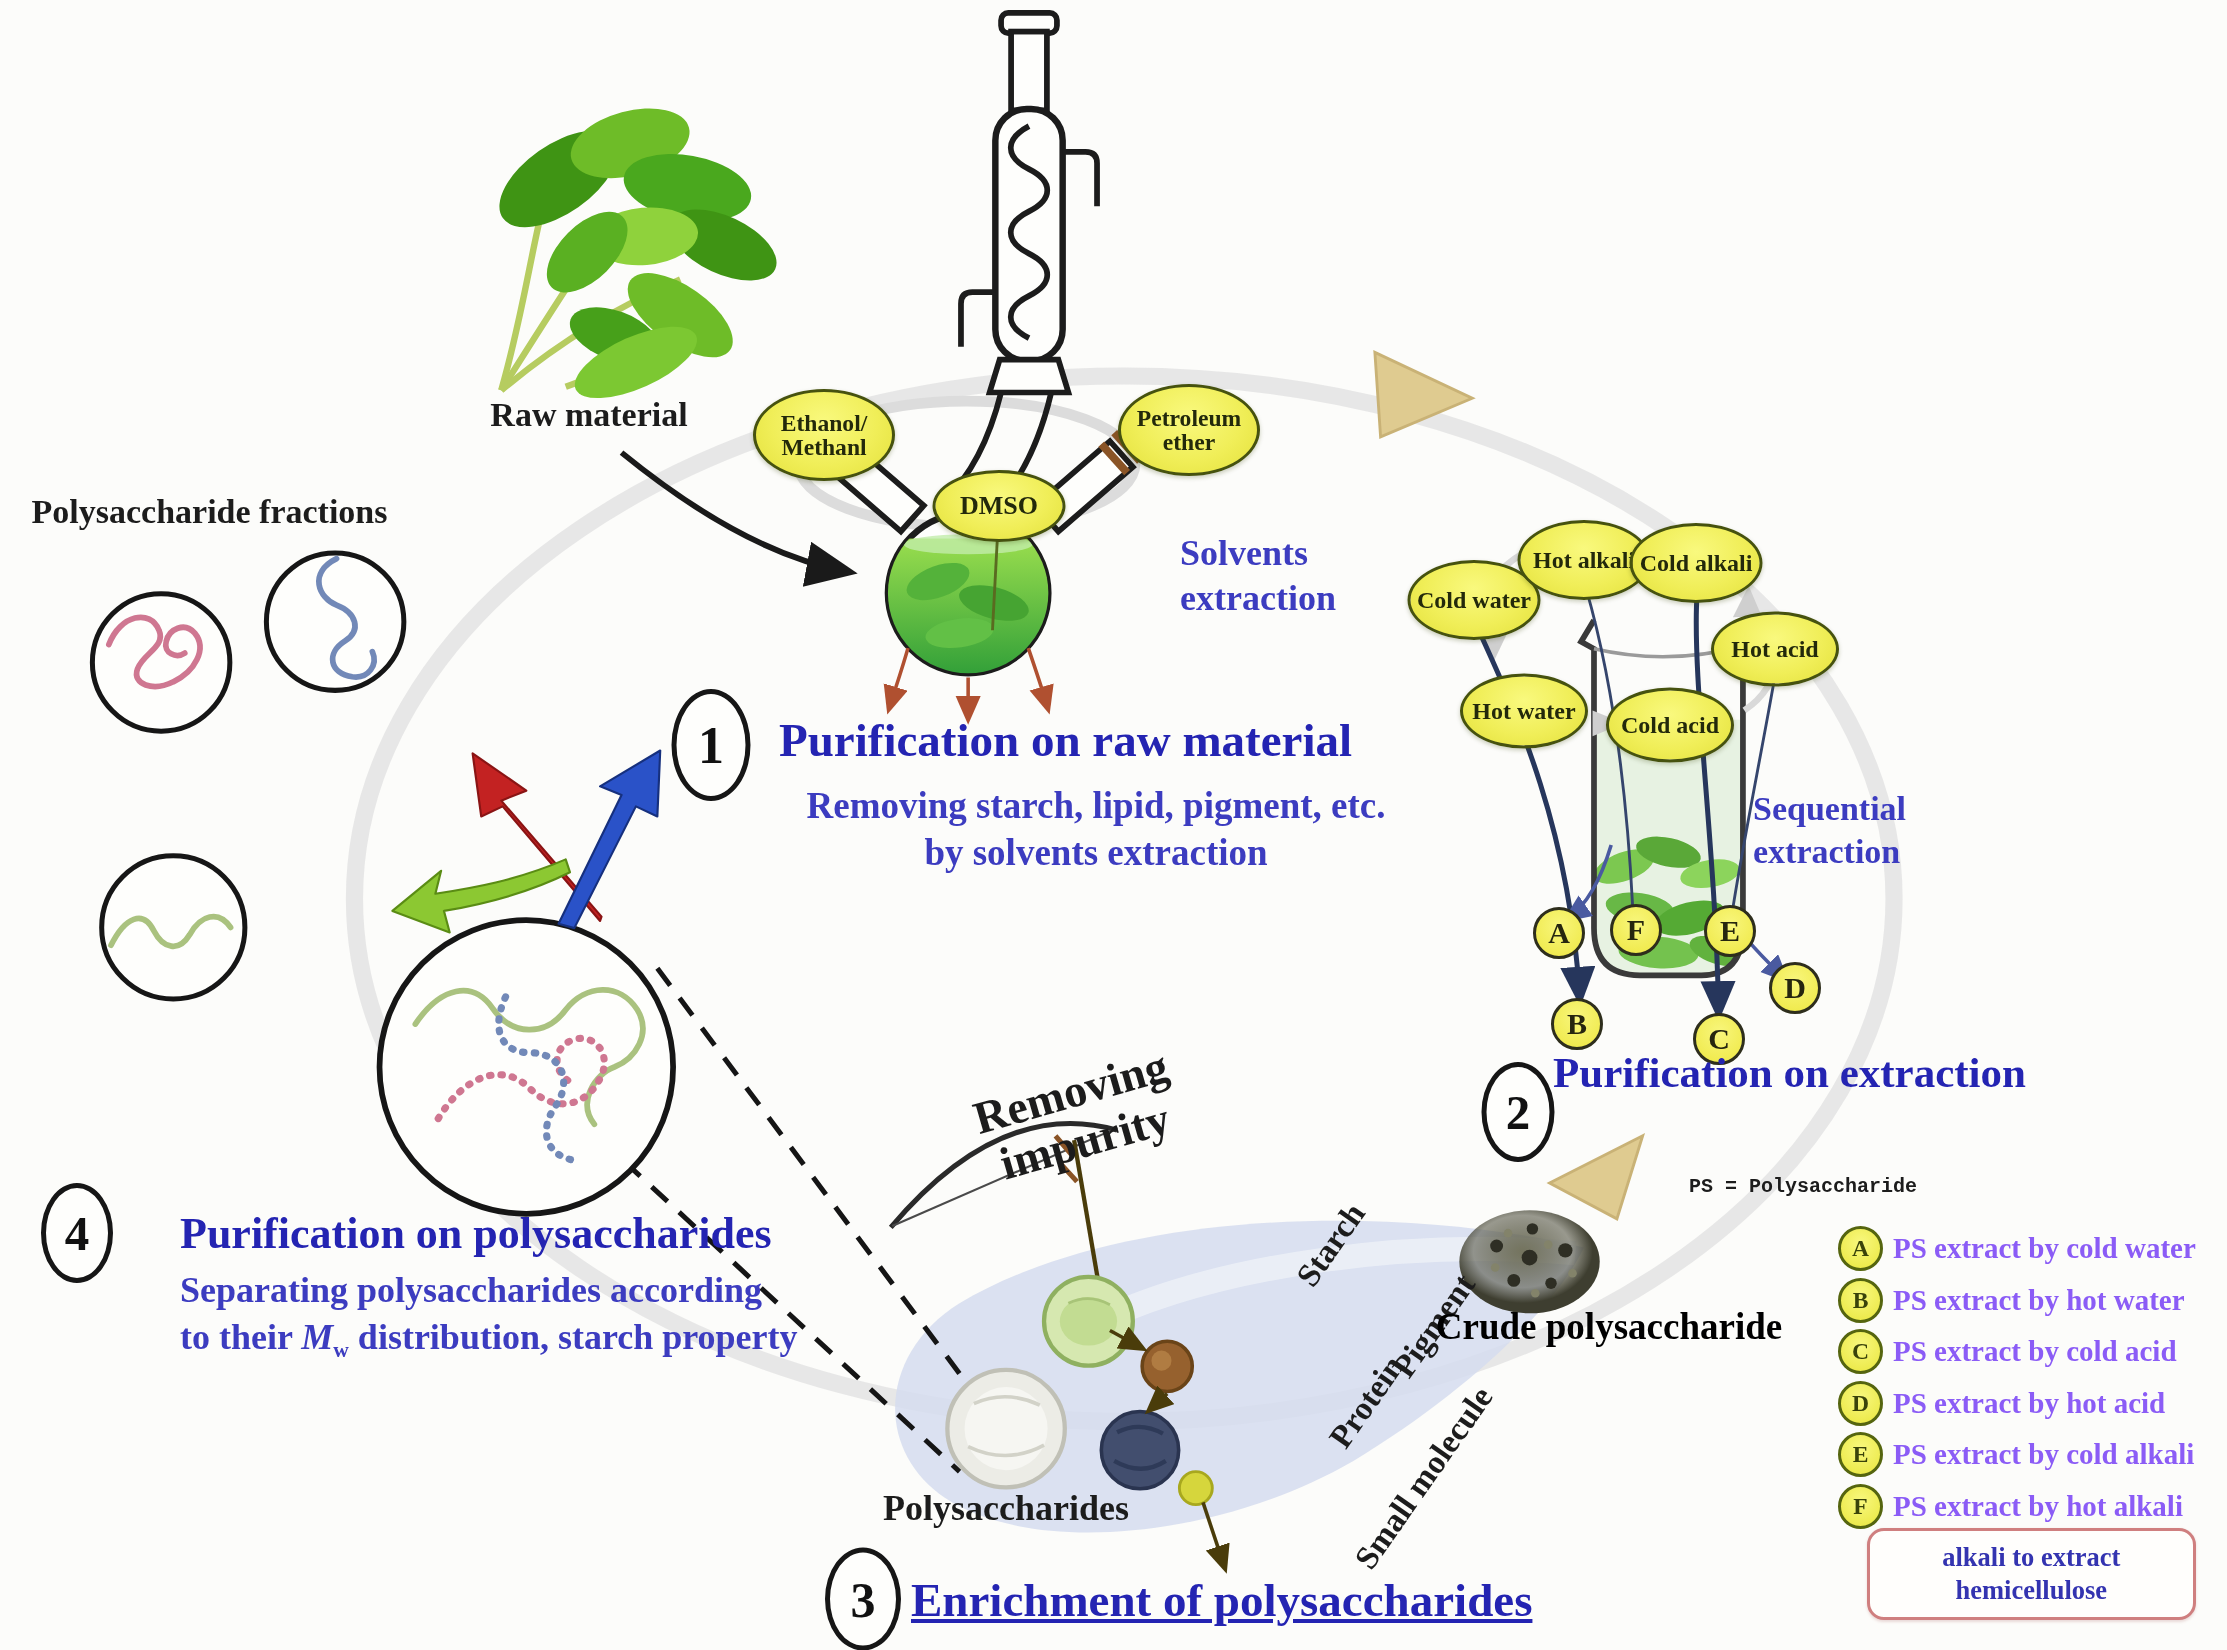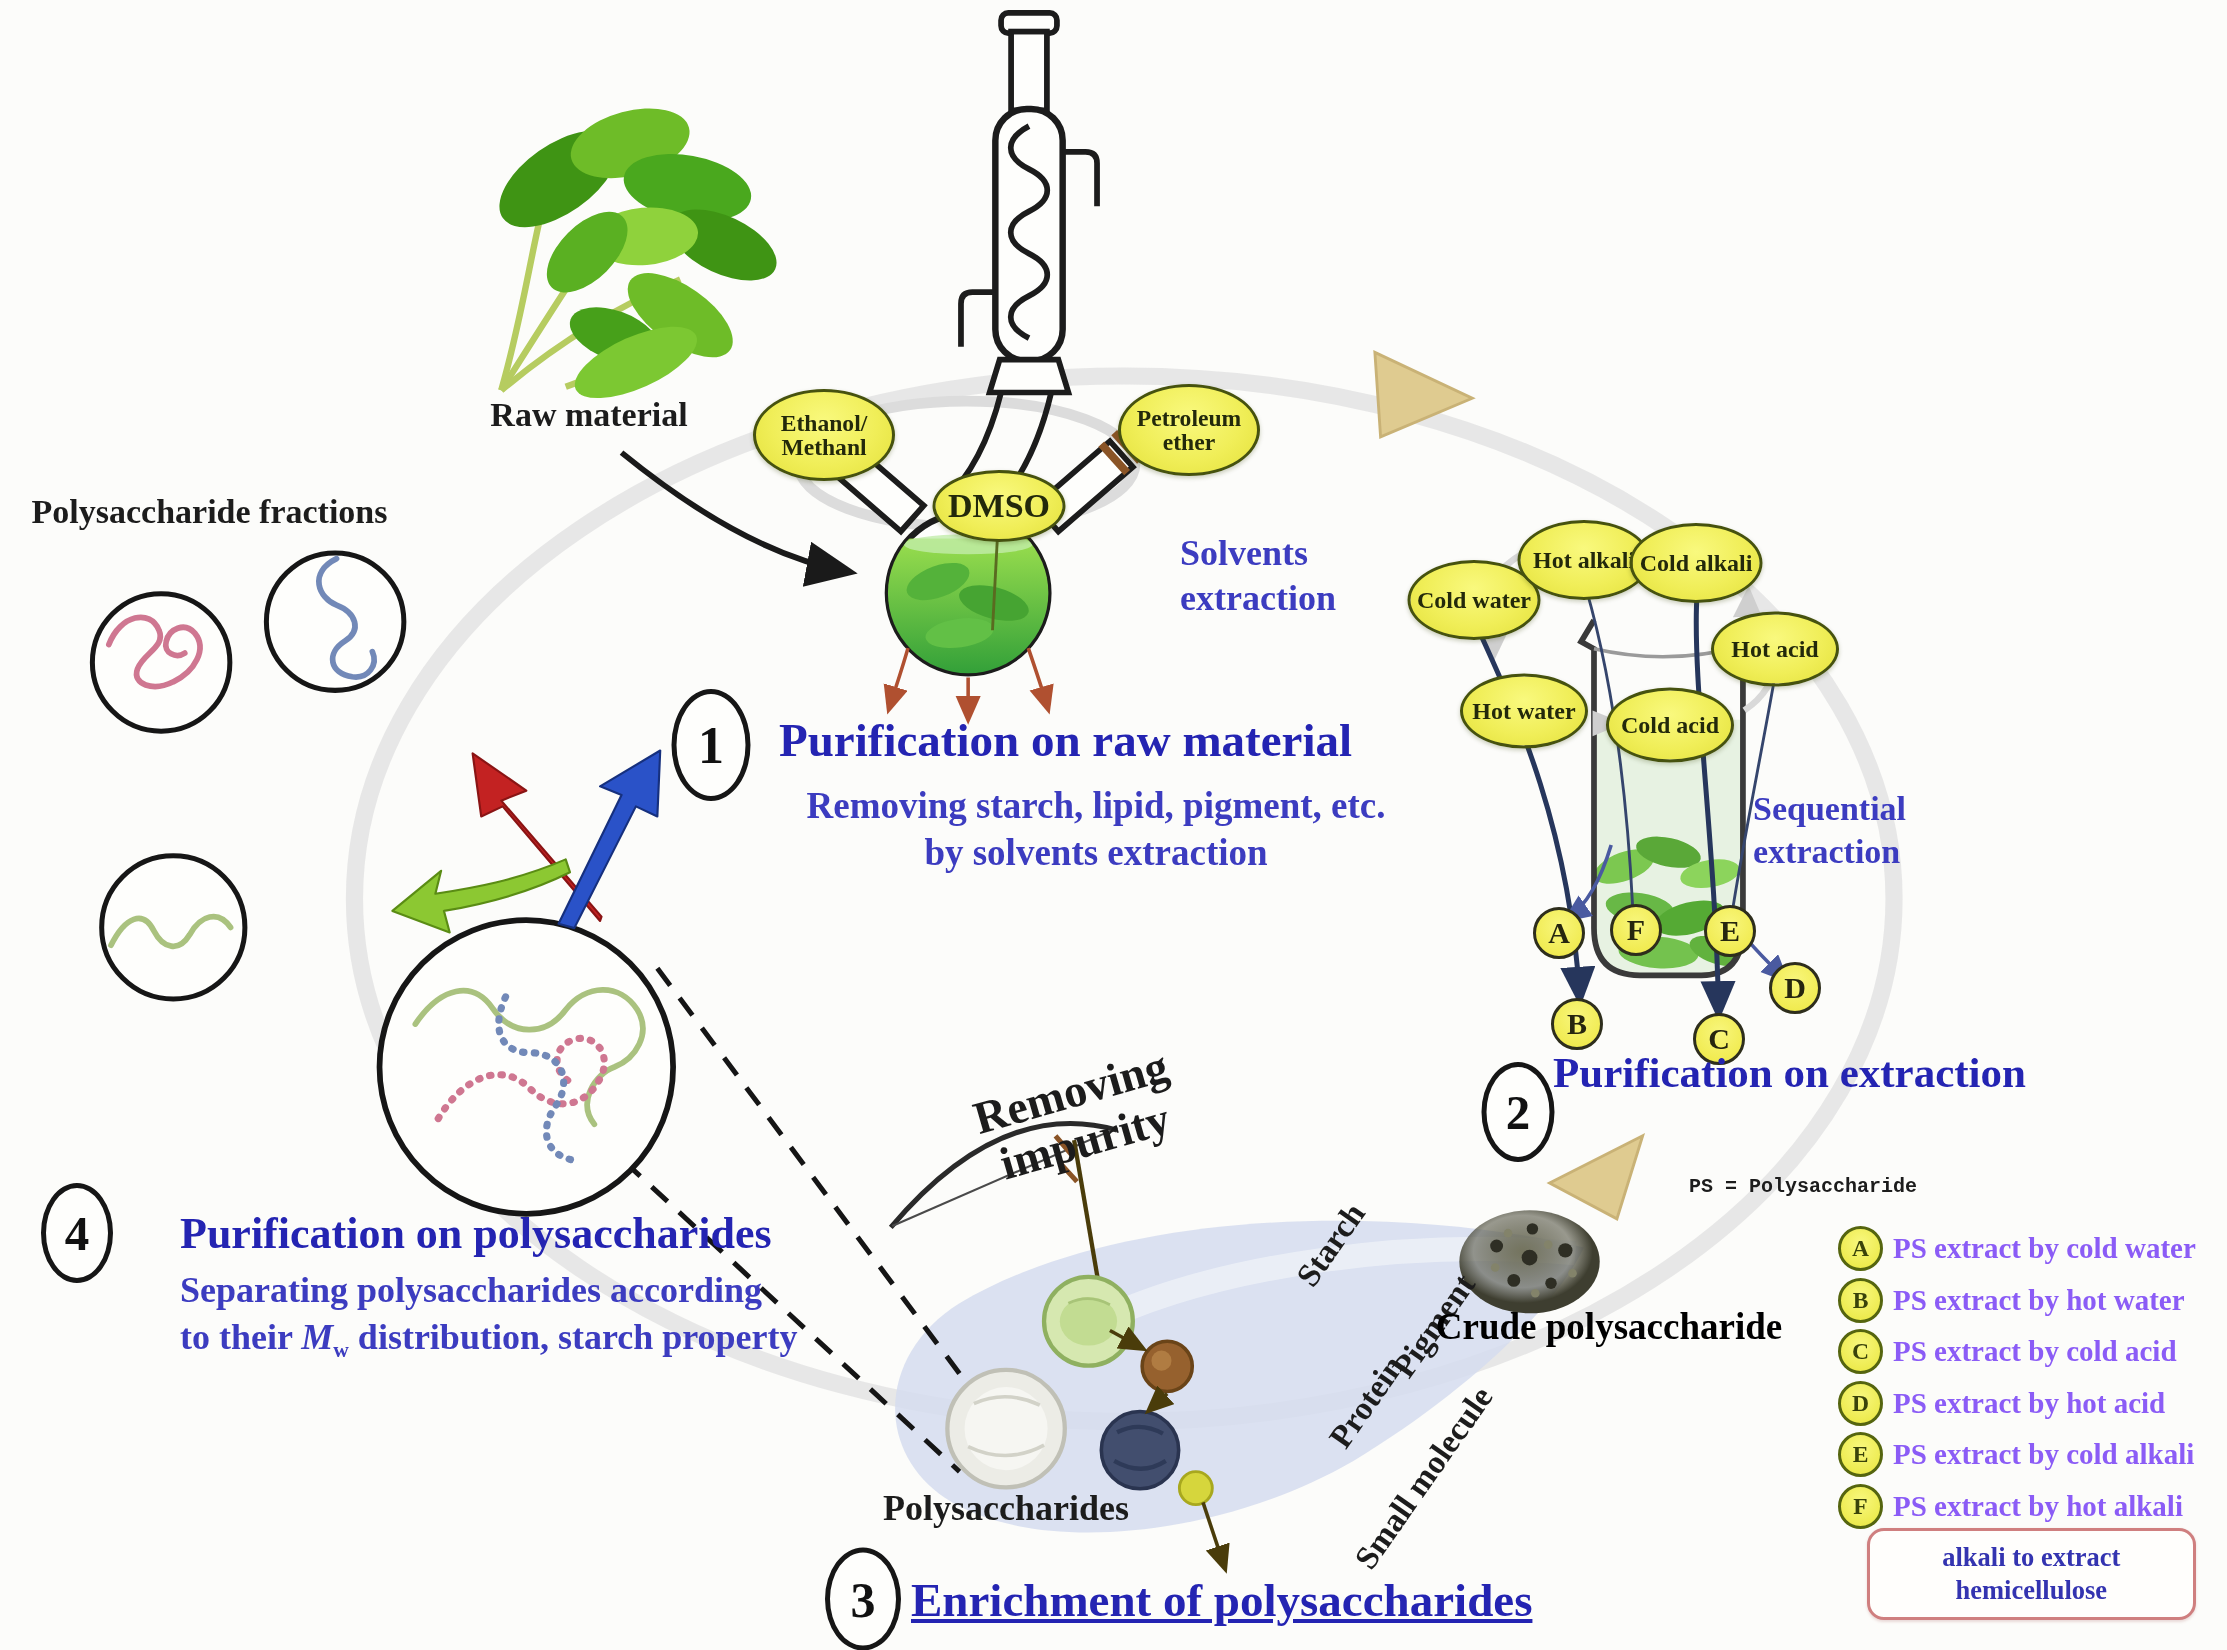--- a/index.html
+++ b/index.html
@@ -291,21 +291,21 @@
 <div class="abs sub-blue" style="left:180px;top:1316px;font-size:36px;">
   <span>to their </span><i>M</i><sub style="font-size:21.5px;">w</sub><span> distribution, starch property</span>
 </div>
 
 <div class="abs blk ctr" style="left:589px;top:415px;font-size:34px;white-space:nowrap;">Raw material</div>
 
 <div class="abs oval oval-lg ctr pre" style="left:824px;top:435px;">Ethanol/
 Methanl</div>
 <div class="abs oval oval-lg ctr pre" style="left:1189px;top:430px;">Petroleum
 ether</div>
-<div class="abs oval ctr" style="left:999px;top:506px;width:127px;height:66px;font-size:34px;">DMSO</div>
+<div class="abs oval ctr" style="left:999px;top:506px;width:127px;height:66px;font-size:26px;">DMSO</div>
 
 <div class="abs sub-blue pre" style="left:1180px;top:531px;font-size:36px;line-height:1.25;">Solvents
 extraction</div>
 
 <div class="abs stepnum ctr" style="left:711px;top:745px;width:69px;height:102px;font-size:52px;">1</div>
 <div class="abs title-blue" style="left:779px;top:713px;font-size:47px;">Purification on raw material</div>
 <div class="abs sub-blue ctr" style="left:1096px;top:805px;font-size:37px;white-space:nowrap;">Removing starch, lipid, pigment, etc.</div>
 <div class="abs sub-blue ctr" style="left:1096px;top:852px;font-size:37px;white-space:nowrap;">by solvents extraction</div>
 
 <div class="abs oval oval-md ctr" style="left:1474px;top:600px;">Cold water</div>

